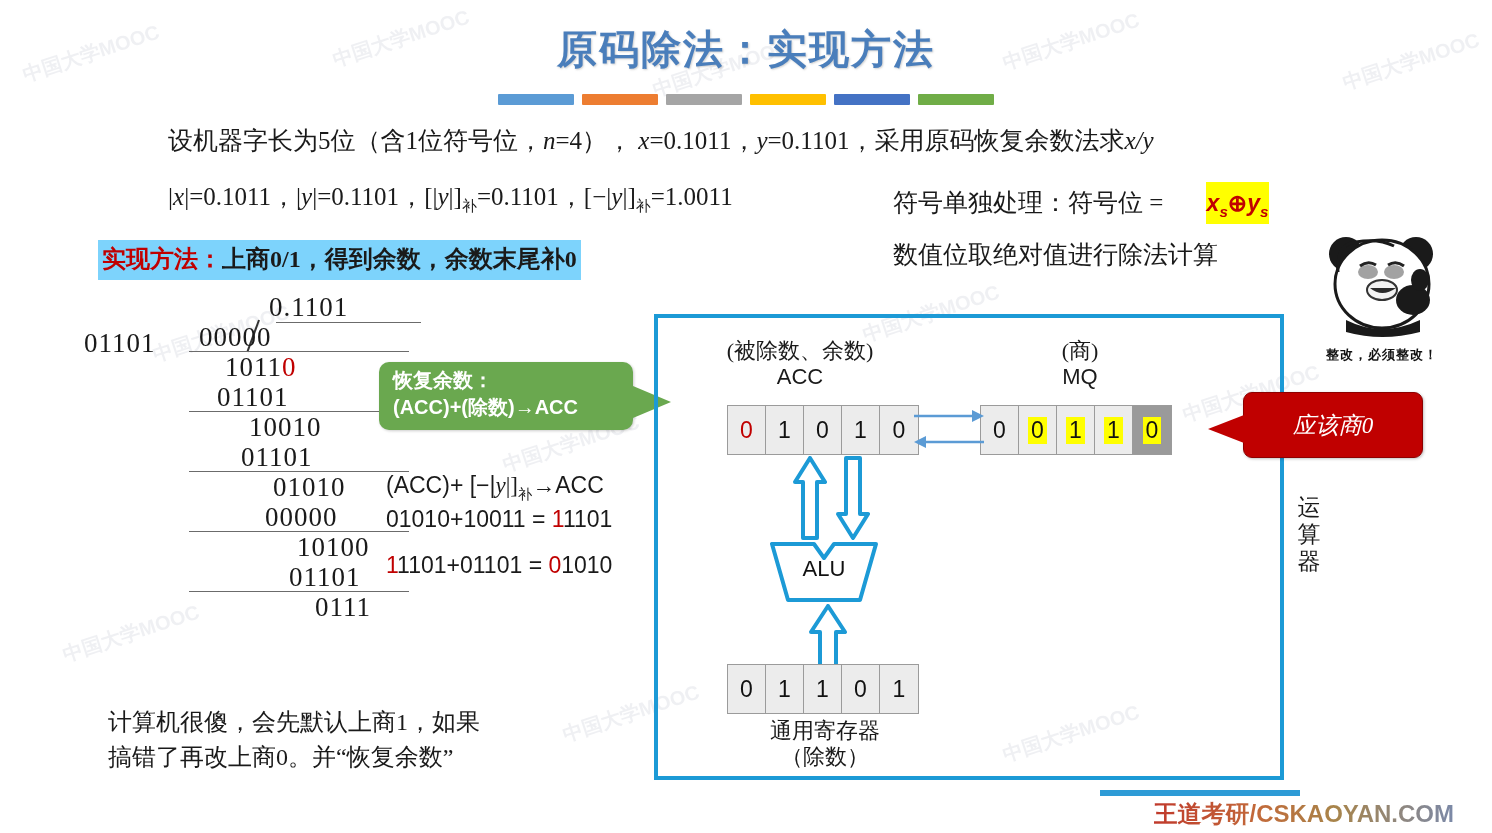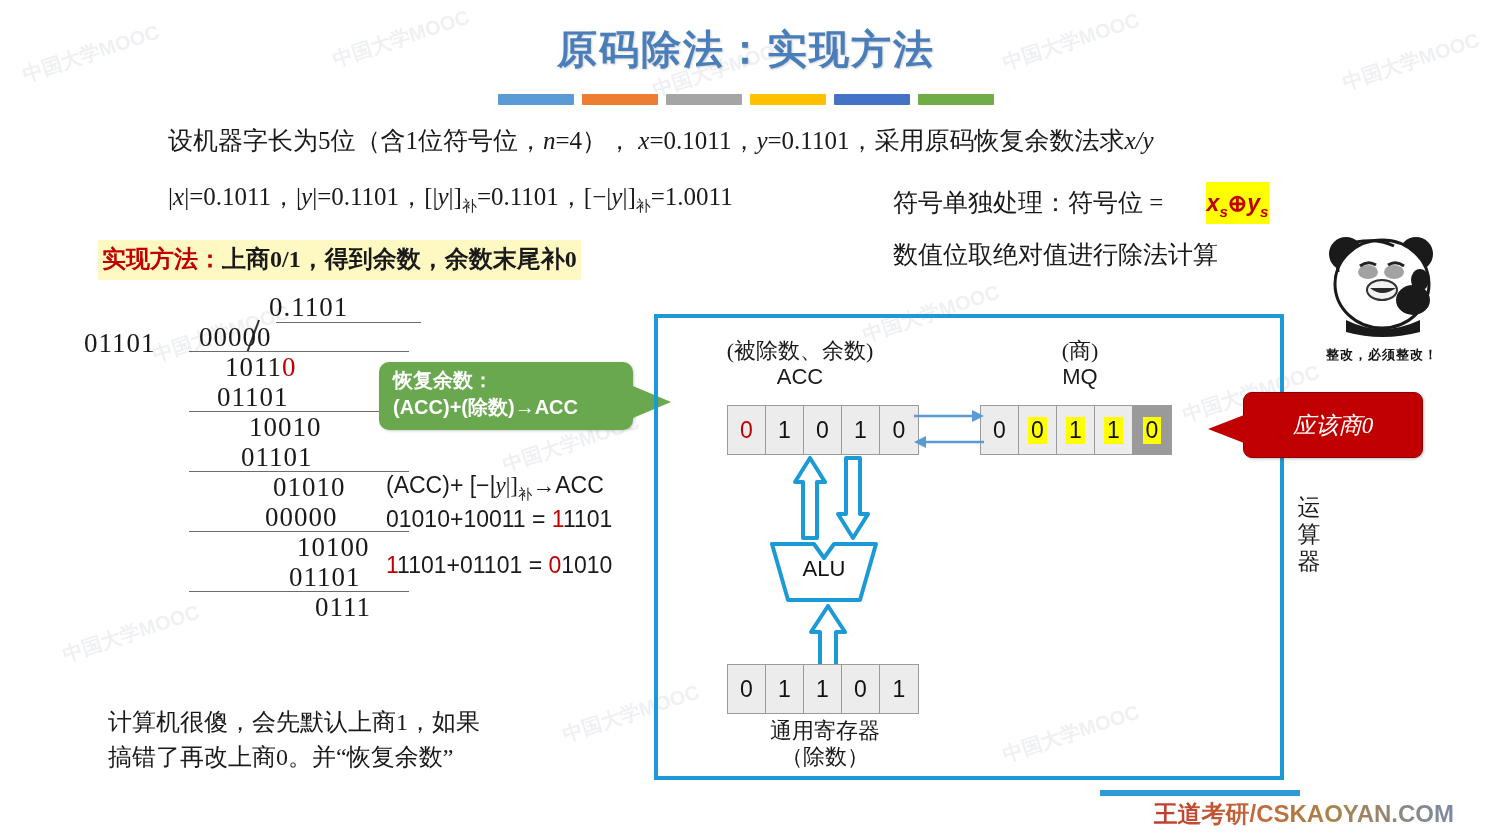--- a/index.html
+++ b/index.html
@@ -63,21 +63,21 @@
     background:#ffff00; color:#c00000; font-weight:bold;
     font-family:"Liberation Sans",sans-serif; font-style:italic; font-size:23px;
     padding:8px 1px;
     margin-left:36px;
   }
   .hl-red sub { font-size:.66em; font-style:italic; }
 
   
   .method {
     position:absolute; left:98px; top:240px;
-    background:#fef9c3;
+    background:#7dd3fc;
     font-size:24px; font-weight:bold;
     padding:3px 4px 5px 4px;
     white-space:nowrap;
     font-family:"Liberation Serif","DejaVu Serif",serif;
   }
   .method .red { color:#c00000; }
 
   
   .division { position:absolute; left:84px; top:292px; font-size:27px; }
   .divisor {

